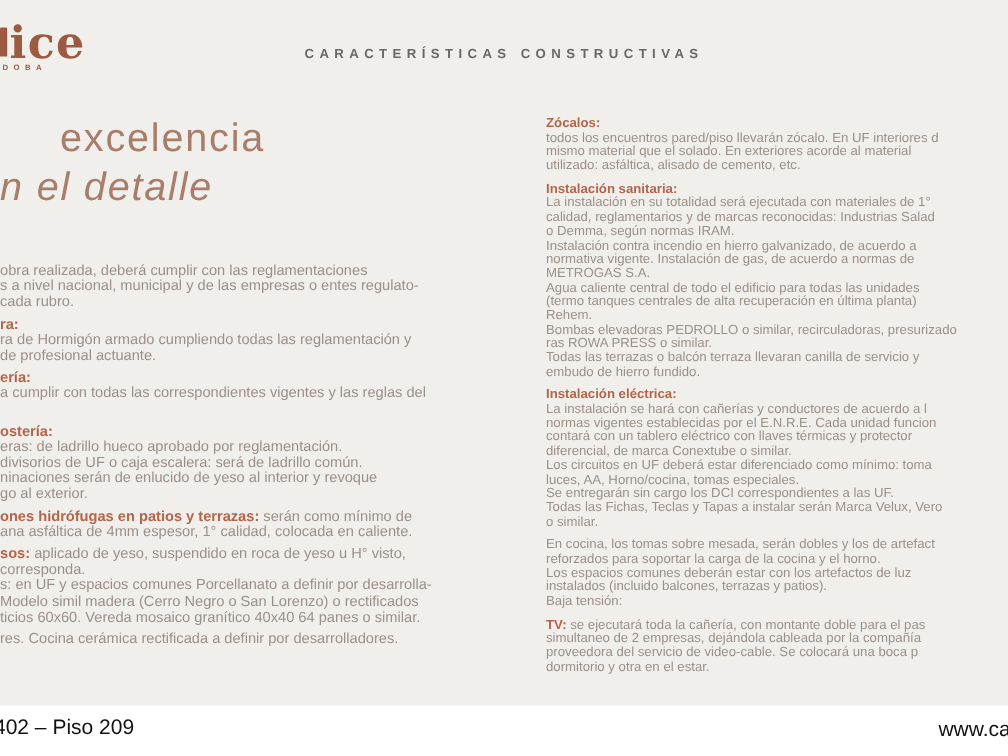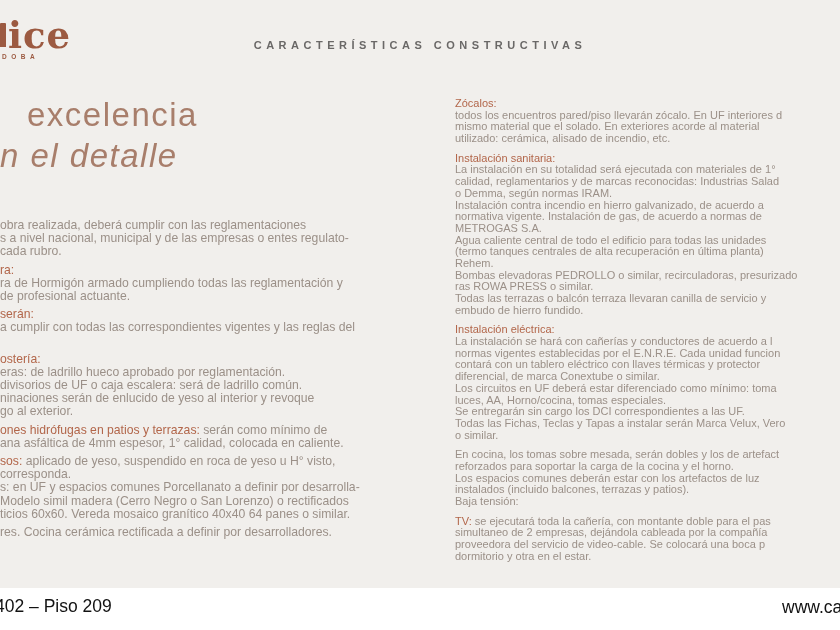--- a/index.html
+++ b/index.html
@@ -18,32 +18,32 @@
   .logo-text{font-family:"DejaVu Serif",serif;font-weight:bold;font-size:37px;line-height:26px;letter-spacing:1px;}
   .logo-sub{font-size:6.5px;letter-spacing:4.5px;margin-top:5px;margin-left:2px;font-weight:bold;}
 
   
   .hdr{position:absolute;left:0;right:0;top:39px;text-align:center;color:var(--header);
        font-size:11px;font-weight:bold;letter-spacing:4.5px;}
 
   
   .hero{position:absolute;left:0;top:94px;color:var(--hero);font-size:33px;line-height:41px;
         font-weight:300;letter-spacing:1.5px;}
-  .hero .l1{padding-left:27px;}
+  .hero .l1{padding-left:10px;margin-left:40px;}
   .hero .l2{padding-left:0;font-style:italic;}
 
   
   .col{position:absolute;color:var(--body);}
   .colL{left:0;top:218px;width:440px;font-size:12.2px;}
   .colR{left:455px;top:97px;width:400px;font-size:11px;}
   .colL .line{height:13.2px;white-space:nowrap;overflow:visible;}
   .colR .line{height:11.7px;white-space:nowrap;overflow:visible;}
   .colL .block{margin-bottom:5px;}
   .colR .block{margin-bottom:8px;}
-  .seg-bold{color:var(--accent);font-weight:normal;}
+  .seg-bold{color:var(--accent);font-weight:bold;}
 
   
   .footer{position:absolute;left:0;right:0;bottom:0;height:42px;background:var(--footer-bg);}
   .footer-left{position:absolute;left:-5px;top:8px;font-size:17.5px;color:var(--footer-text);}
   .footer-right{position:absolute;left:782px;top:9px;font-size:17.5px;color:var(--footer-text);}
 </style>
 </head>
 <body>
 
 <div class="slide">
@@ -68,21 +68,21 @@
         <div class="line"><span class="seg">obra realizada, deberá cumplir con las reglamentaciones</span></div>
         <div class="line"><span class="seg">s a nivel nacional, municipal y de las empresas o entes regulato-</span></div>
         <div class="line"><span class="seg">cada rubro.</span></div>
       </div>
       <div class="block">
         <div class="line"><span class="seg seg-bold">ra:</span></div>
         <div class="line"><span class="seg">ra de Hormigón armado cumpliendo todas las reglamentación y</span></div>
         <div class="line"><span class="seg">de profesional actuante.</span></div>
       </div>
       <div class="block">
-        <div class="line"><span class="seg seg-bold">serán:</span></div>
+        <div class="line"><span class="seg seg-bold">ería:</span></div>
         <div class="line"><span class="seg">a cumplir con todas las correspondientes vigentes y las reglas del</span></div>
         <div class="line"><span class="seg"></span></div>
       </div>
       <div class="block">
         <div class="line"><span class="seg seg-bold">ostería:</span></div>
         <div class="line"><span class="seg">eras: de ladrillo hueco aprobado por reglamentación.</span></div>
         <div class="line"><span class="seg">divisorios de UF o caja escalera: será de ladrillo común.</span></div>
         <div class="line"><span class="seg">ninaciones serán de enlucido de yeso al interior y revoque</span></div>
         <div class="line"><span class="seg">go al exterior.</span></div>
       </div>
@@ -99,21 +99,21 @@
       </div>
       <div class="block">
         <div class="line"><span class="seg">res. Cocina cerámica rectificada a definir por desarrolladores.</span></div>
       </div>
     </div>
   <div class="col colR" id="col-right">
       <div class="block">
         <div class="line"><span class="seg seg-bold">Zócalos:</span></div>
         <div class="line"><span class="seg">todos los encuentros pared/piso llevarán zócalo. En UF interiores d</span></div>
         <div class="line"><span class="seg">mismo material que el solado. En exteriores acorde al material</span></div>
-        <div class="line"><span class="seg">utilizado: cerámica, alisado de incendio, etc.</span></div>
+        <div class="line"><span class="seg">utilizado: asfáltica, alisado de cemento, etc.</span></div>
       </div>
       <div class="block">
         <div class="line"><span class="seg seg-bold">Instalación sanitaria:</span></div>
         <div class="line"><span class="seg">La instalación en su totalidad será ejecutada con materiales de 1°</span></div>
         <div class="line"><span class="seg">calidad, reglamentarios y de marcas reconocidas: Industrias Salad</span></div>
         <div class="line"><span class="seg">o Demma, según normas IRAM.</span></div>
         <div class="line"><span class="seg">Instalación contra incendio en hierro galvanizado, de acuerdo a</span></div>
         <div class="line"><span class="seg">normativa vigente. Instalación de gas, de acuerdo a normas de</span></div>
         <div class="line"><span class="seg">METROGAS S.A.</span></div>
         <div class="line"><span class="seg">Agua caliente central de todo el edificio para todas las unidades</span></div>

